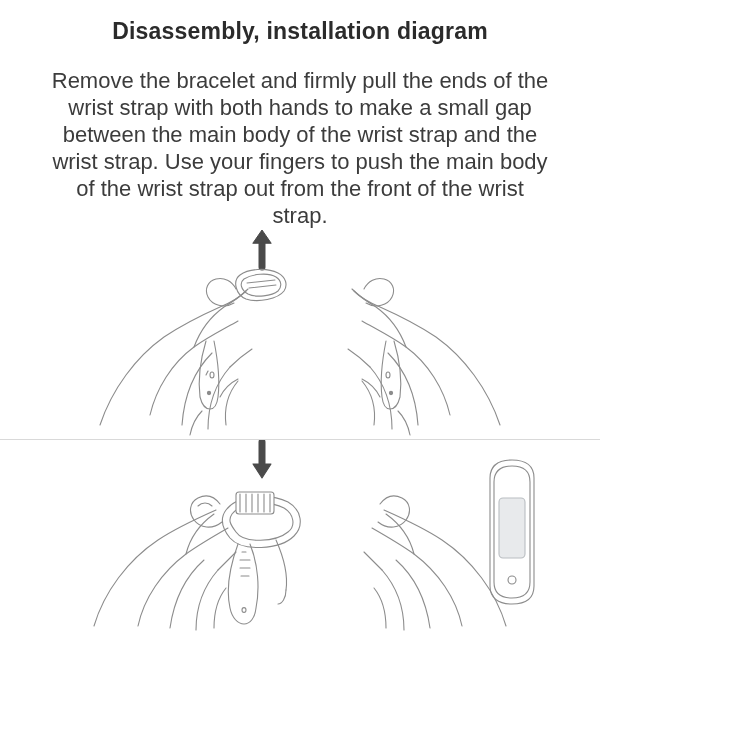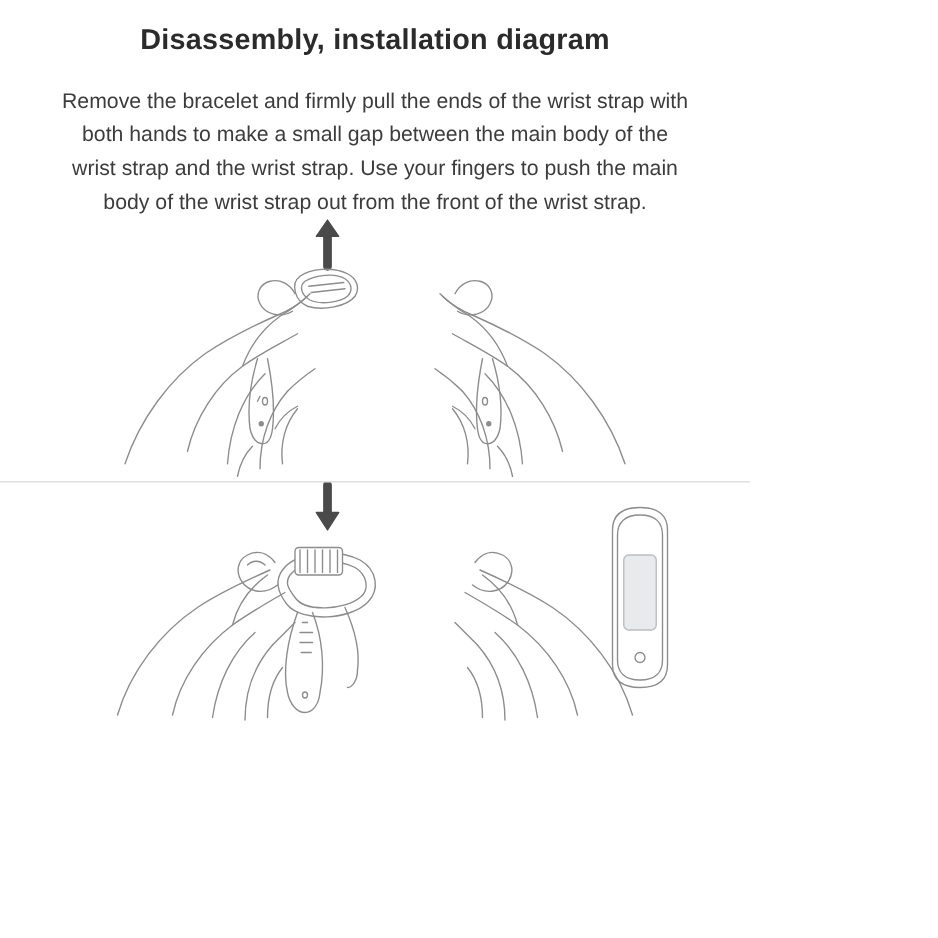--- a/index.html
+++ b/index.html
@@ -23,21 +23,21 @@
   .title {
     text-align: center;
     font-size: 23px;
     font-weight: 600;
     color: #2b2b2b;
     padding-top: 18px;
     letter-spacing: 0.2px;
   }
   .para {
     text-align: center;
-    font-size: 17px;
+    font-size: 22px;
     line-height: 27px;
     color: #3c3c3c;
     padding: 0 46px;
   }
   .para-1 { margin-top: 22px; }
   .para-2 { margin-top: 6px; }
   .divider {
     width: 100%;
     height: 1px;
     background: #d9d9d9;

